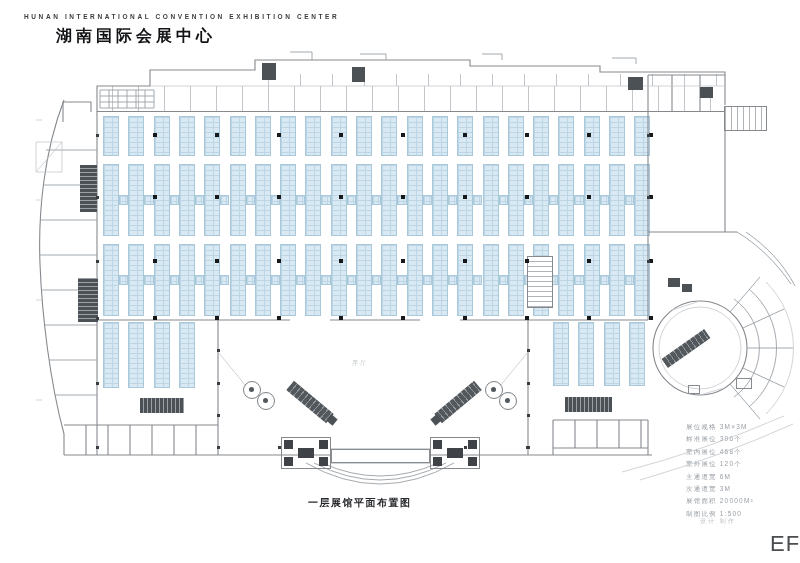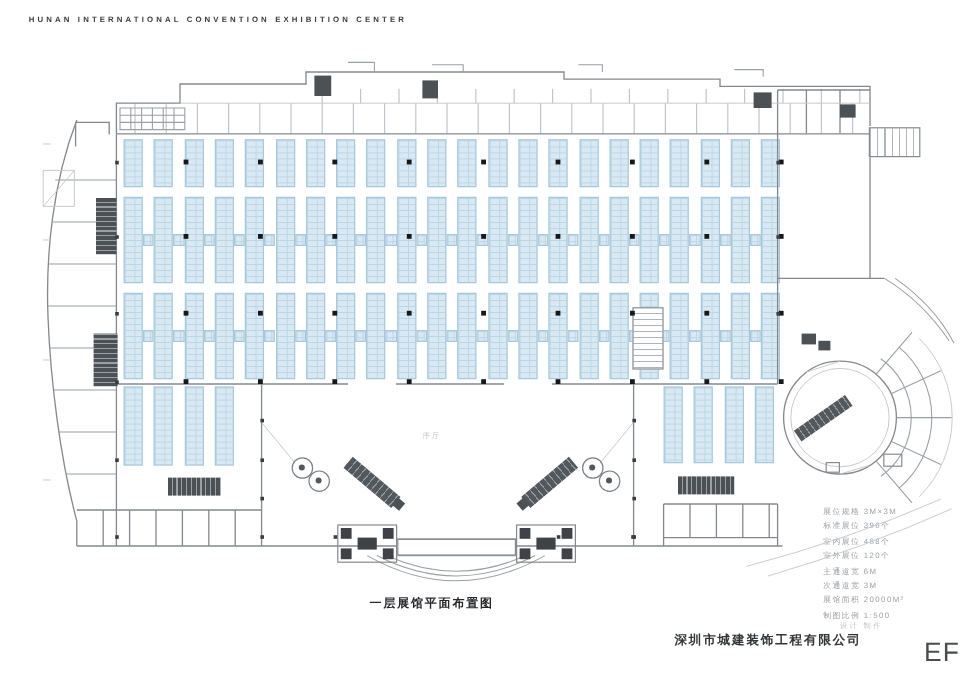--- a/index.html
+++ b/index.html
@@ -345,30 +345,30 @@
   </div>
 
   <div class="rcol" style="left:243px;top:381px;"></div>
   <div class="rcol" style="left:257px;top:392px;"></div>
   <div class="rcol" style="left:485px;top:381px;"></div>
   <div class="rcol" style="left:499px;top:392px;"></div>
 
   <div class="portico"></div>
 
   <div class="title-en">HUNAN INTERNATIONAL CONVENTION EXHIBITION CENTER</div>
+  <div class="title-zh">湖南国际会展中心</div>
   <div class="lobby-label">序厅</div>
   <div class="caption">一层展馆平面布置图</div>
 
   <div class="legend">
     <div>展位规格 3M×3M</div>
     <div>标准展位 396个</div>
     <div>室内展位 468个</div>
     <div>室外展位 120个</div>
     <div>主通道宽 6M</div>
     <div>次通道宽 3M</div>
     <div>展馆面积 20000M²</div>
     <div>制图比例 1:500</div>
   </div>
 
   <div class="company-note">设计 制作</div>
-  <div class="company">深圳市城建装饰工程有限公司</div>
   <div class="watermark">EF</div>
 </div>
 
 </body></html>

